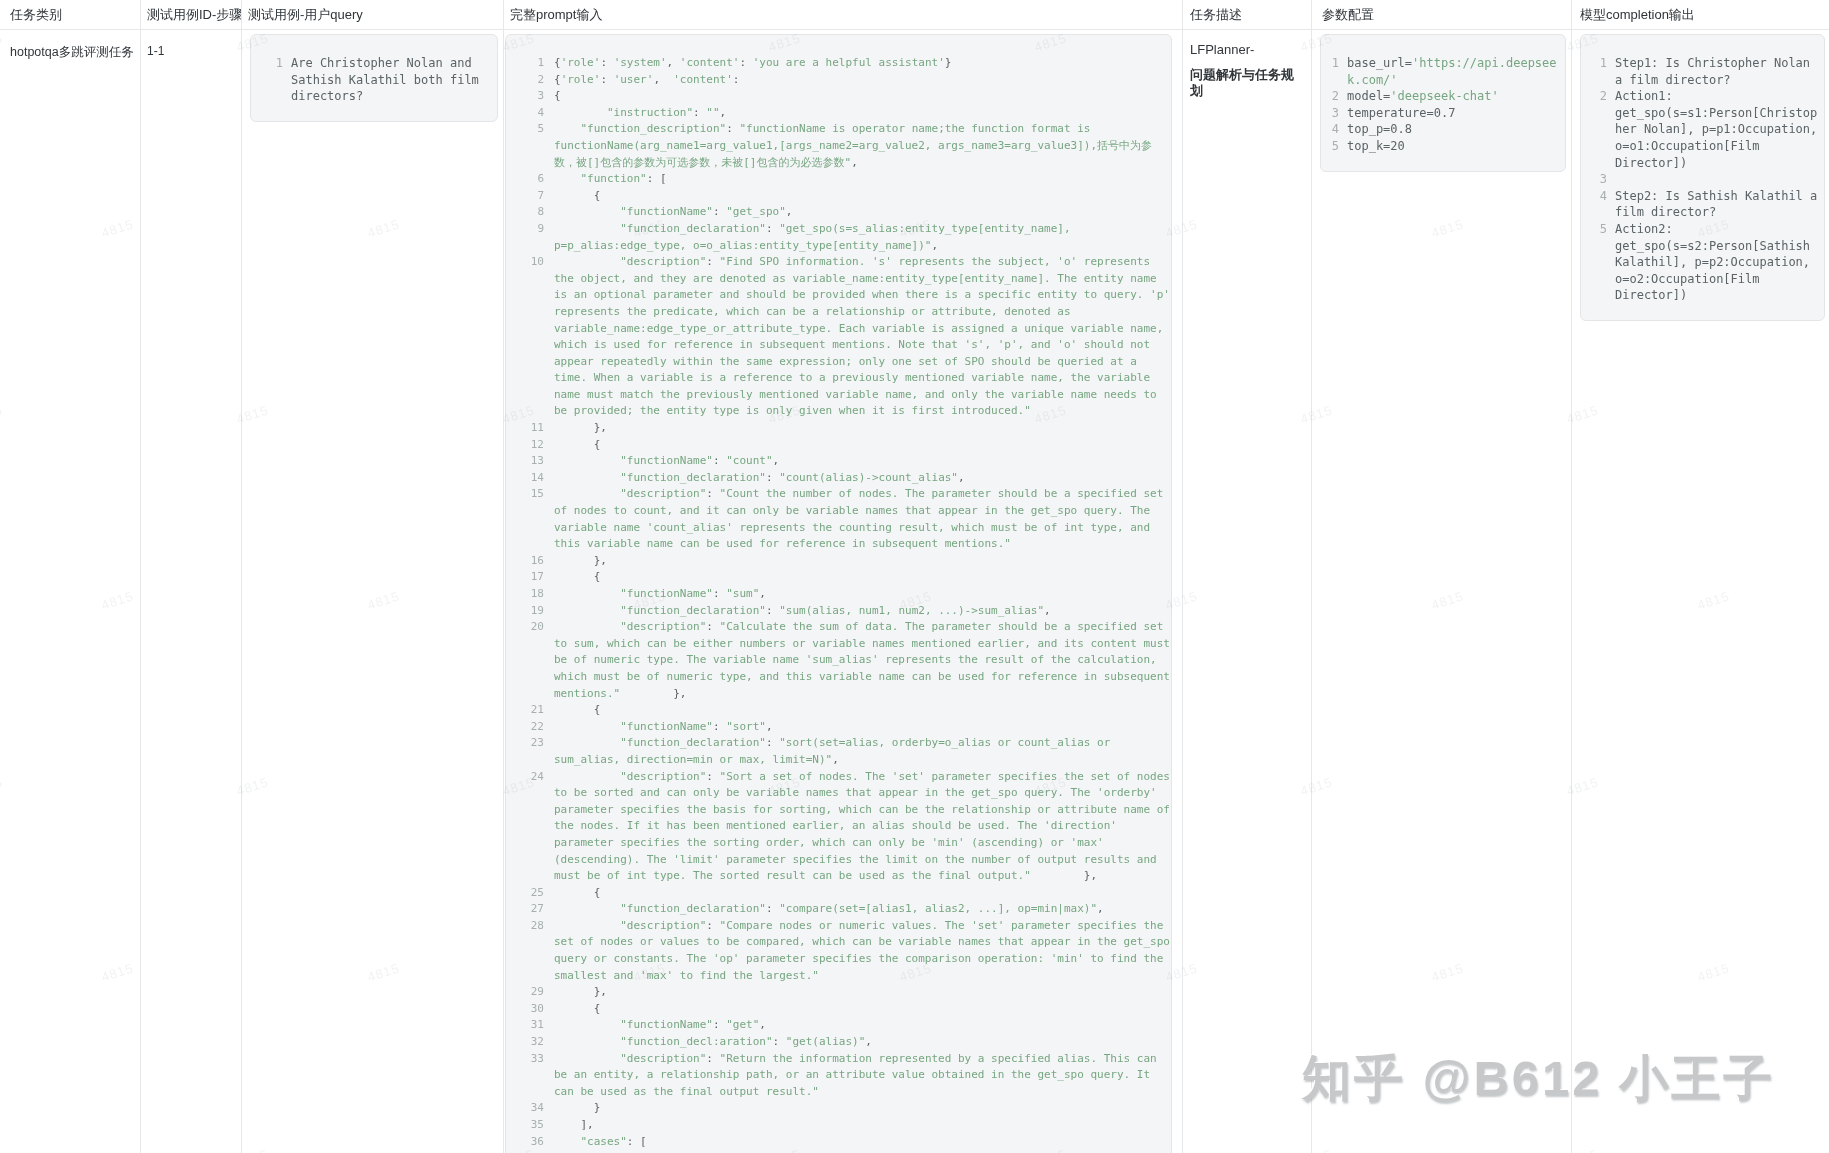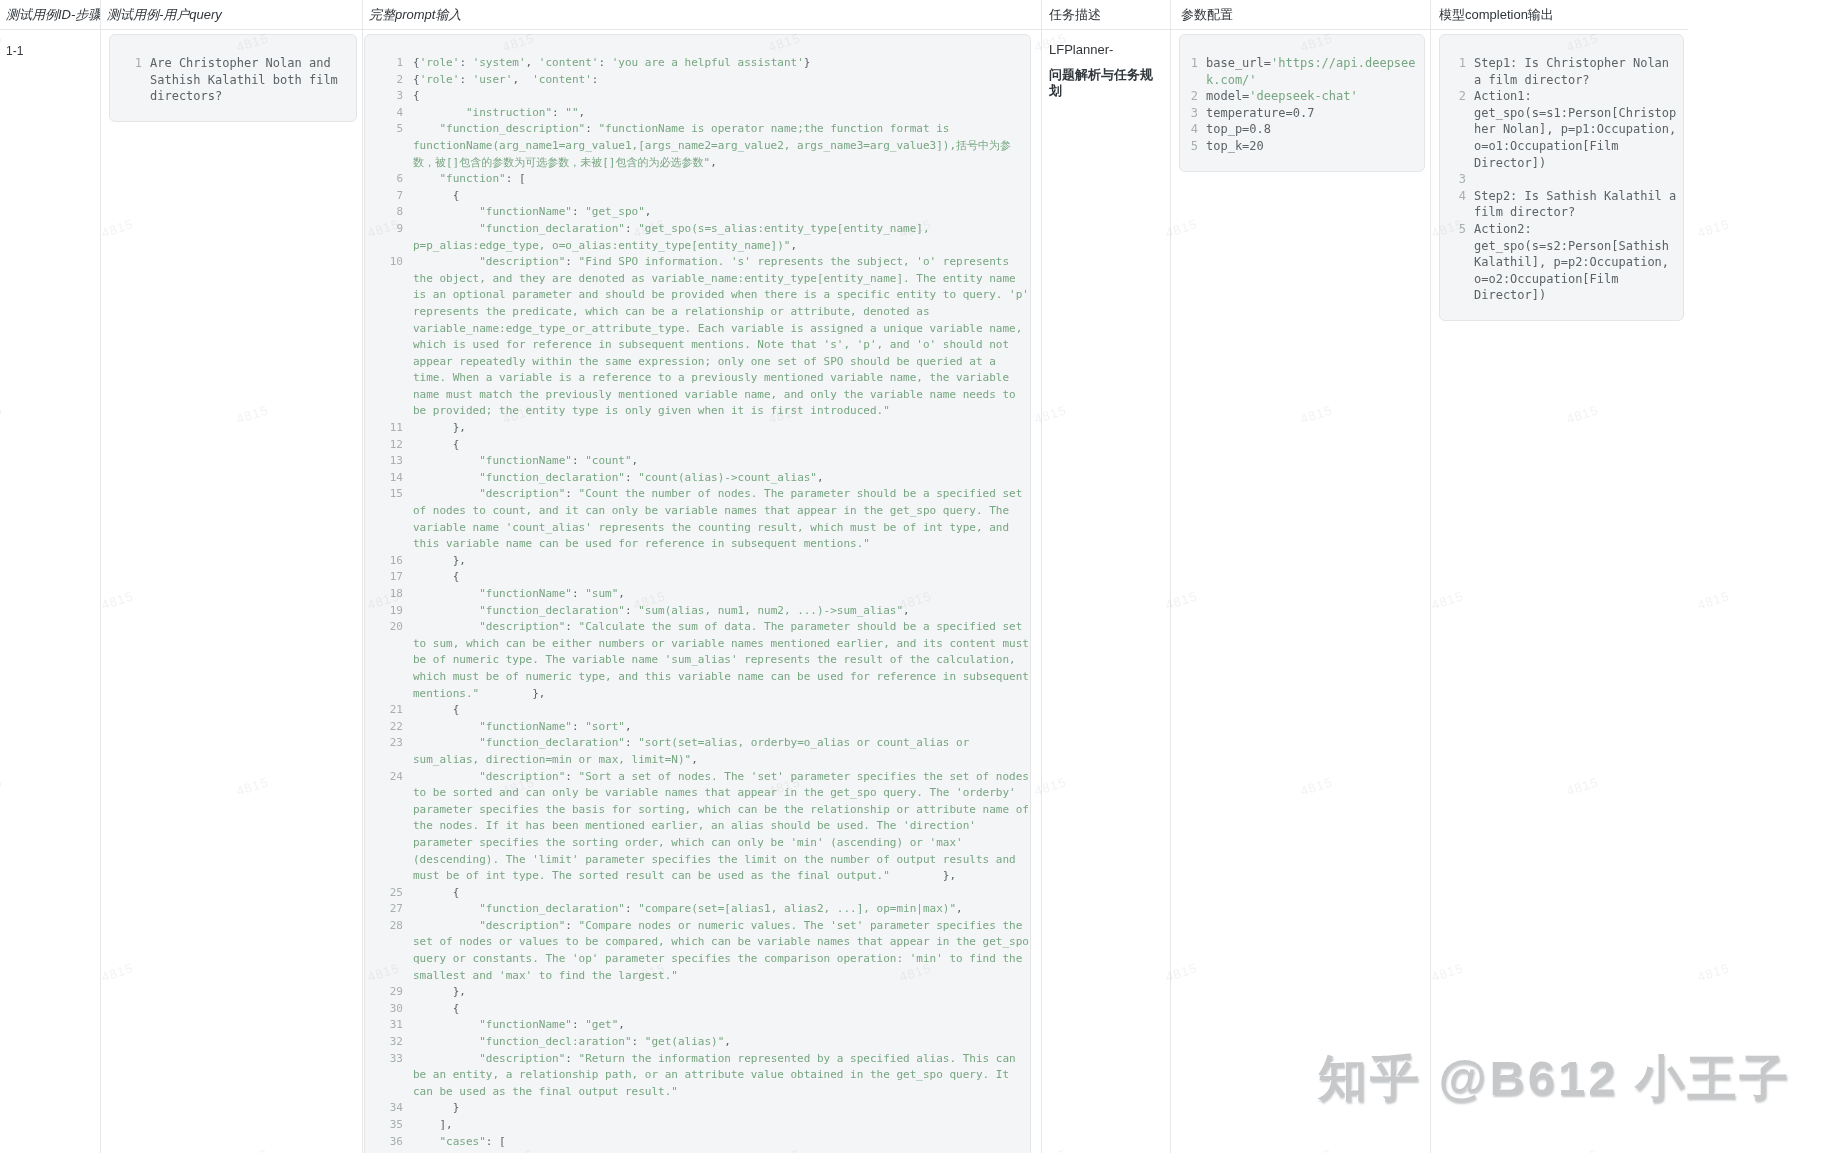--- a/index.html
+++ b/index.html
@@ -13,21 +13,21 @@
   .tbl { display:flex; width:1829px; height:1153px; }
   .col { height:1153px; border-right:1px solid #e5e7e9; flex:none; }
   .col:last-child { border-right:none; }
   .col-1 { width:141px; } .col-2 { width:101px; } .col-3 { width:262px; }
   .col-4 { width:679px; } .col-5 { width:129px; } .col-6 { width:260px; }
   .col-7 { width:257px; }
   .hcell {
     height:30px; line-height:30px; border-bottom:1px solid #e5e7e9;
     font-size:13px; color:#2f3439; white-space:nowrap; overflow:hidden;
   }
-  .hp1 { padding-left:10px; } .hp2 { padding-left:6px;font-style:italic; } .hp3 { padding-left:7px; }
+  .hp1 { padding-left:10px; } .hp2 { padding-left:6px; } .hp3 { padding-left:7px; }
   .hp4 { padding-left:10px; } .hp5 { padding-left:8px; }
   .cell-text { font-size:12.5px; color:#31363b; padding:14px 0 0 10px; white-space:nowrap; }
   .cell-text2 { font-size:12px; color:#31363b; padding:14px 0 0 6px; }
   .desc-cell { font-size:13px; color:#31363b; padding:12px 6px 0 7px; line-height:16px; }
   .desc-line2 { margin-top:9px;font-weight:bold; }
 
   .code-block {
     background:#f4f5f6; border:1px solid #e3e5e7; border-radius:6px;
     margin-top:4px; padding:20px 0 16px 0;
     font-family:"DejaVu Sans Mono", monospace;
@@ -59,29 +59,32 @@
     position:absolute; font-size:13px; color:rgba(130,136,142,0.11);
     transform:rotate(-18deg); white-space:nowrap;
     font-family:"Liberation Sans", sans-serif; letter-spacing:1px;
   }
   .zhihu-wm {
     position:absolute; left:1302px; top:1046px; z-index:7; pointer-events:none;
     font-size:49px; font-weight:700; letter-spacing:3px; white-space:nowrap;
     color:#c6c8ca;
     text-shadow:-1px -1px 0 rgba(255,255,255,0.9), 1px 2px 2px rgba(150,154,158,0.55);
     font-family:"Liberation Sans", sans-serif;
-    margin-left:16px;
   }
 </style>
 </head>
 <body>
 
 <div class="page">
   <div class="tbl">
 
+    <div class="col col-1">
+      <div class="hcell hp1">任务类别</div>
+      <div class="cell-text">hotpotqa多跳评测任务</div>
+    </div>
 
     <div class="col col-2">
       <div class="hcell hp2">测试用例ID-步骤</div>
       <div class="cell-text2">1-1</div>
     </div>
 
     <div class="col col-3">
       <div class="hcell hp2">测试用例-用户query</div>
       <div class="code-block qb">
         <div>

